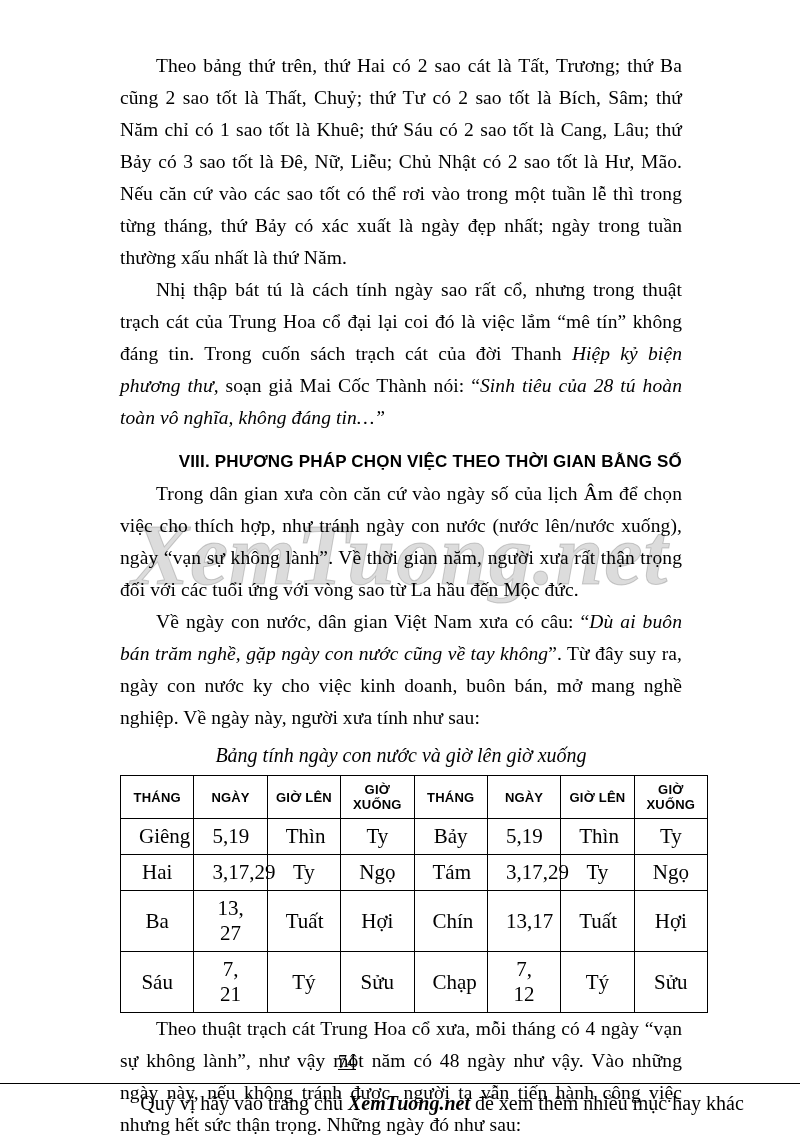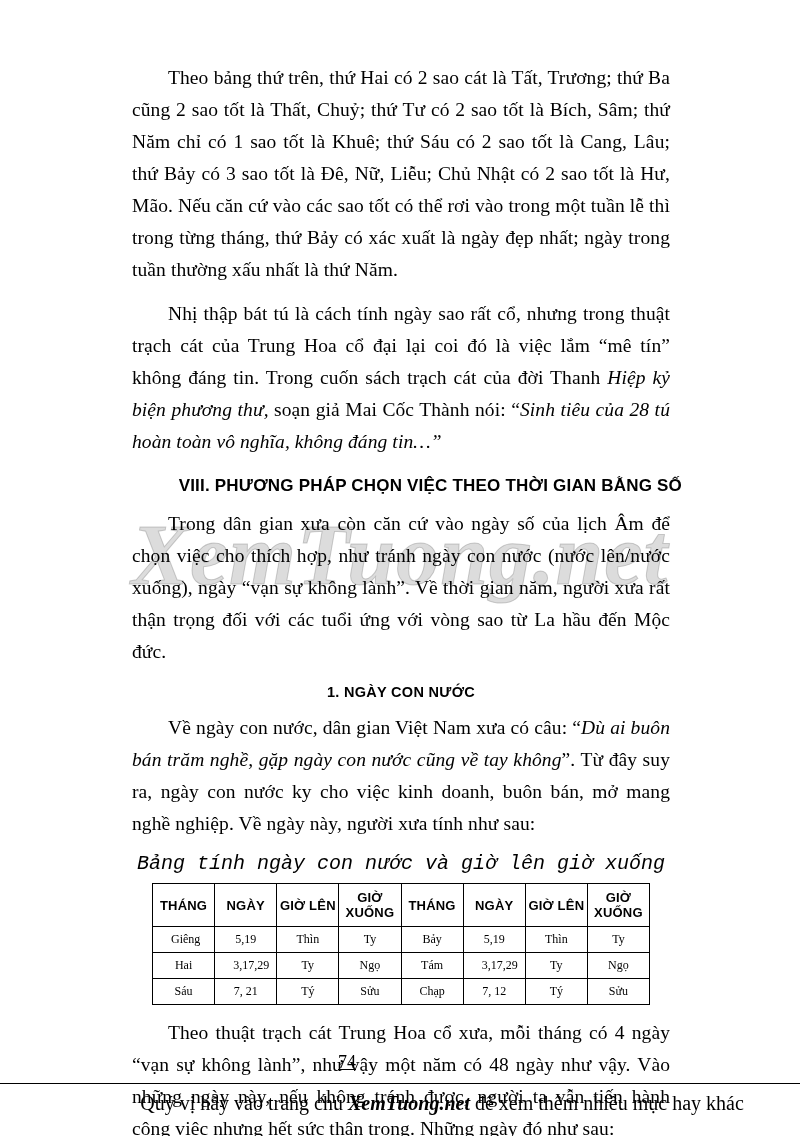--- a/index.html
+++ b/index.html
@@ -21,21 +21,21 @@
     width: 800px;
     height: 1136px;
   }
   .content {
     position: absolute;
     left: 120px;
     top: 50px;
     width: 562px;
   }
   p.para {
-    margin: 12px;
+    margin: 0;
     text-align: justify;
     text-indent: 36px;
     font-size: 19.5px;
     line-height: 32px;
     letter-spacing: 0.1px;
   }
   p.para + p.para { margin-top: 0px; }
   .it { font-style: italic; }
   h2.section-title {
     margin: 18px 0 6px 0;
@@ -51,32 +51,31 @@
     font-family: "Liberation Sans", sans-serif;
     font-size: 14.5px;
     font-weight: bold;
     letter-spacing: 0.3px;
   }
   .table-caption {
     text-align: center;
     font-style: italic;
     font-size: 20px;
     margin: 10px 0 8px 0;
-    font-family: Liberation Mono, monospace;
   }
   table.daytable {
     border-collapse: collapse;
-    width: 498px;
+    width: 588px;
     margin: 0 auto;
     table-layout: fixed;
   }
   table.daytable td, table.daytable th {
     border: 1.2px solid #000;
     text-align: center;
-    font-size: 12px;
+    font-size: 21px;
     padding: 5px 18px;
     font-weight: normal;
   }
   table.daytable th {
     font-family: "Liberation Sans", sans-serif;
     font-size: 13px;
     font-weight: bold;
     line-height: 15px;
     padding: 6px 1px;
     letter-spacing: 0.2px;
@@ -138,21 +137,20 @@
   <div class="content">
 
     <p class="para">Theo bảng thứ trên, thứ Hai có 2 sao cát là Tất, Trương; thứ Ba cũng 2 sao tốt là Thất, Chuỷ; thứ Tư có 2 sao tốt là Bích, Sâm; thứ Năm chỉ có 1 sao tốt là Khuê; thứ Sáu có 2 sao tốt là Cang, Lâu; thứ Bảy có 3 sao tốt là Đê, Nữ, Liễu; Chủ Nhật có 2 sao tốt là Hư, Mão. Nếu căn cứ vào các sao tốt có thể rơi vào trong một tuần lễ thì trong từng tháng, thứ Bảy có xác xuất là ngày đẹp nhất; ngày trong tuần thường xấu nhất là thứ Năm.</p>
 
     <p class="para"><span>Nhị thập bát tú là cách tính ngày sao rất cổ, nhưng trong thuật trạch cát của Trung Hoa cổ đại lại coi đó là việc lắm “mê tín” không đáng tin. Trong cuốn sách trạch cát của đời Thanh </span><span class="it">Hiệp kỷ biện phương thư,</span><span> soạn giả Mai Cốc Thành nói: “</span><span class="it">Sinh tiêu của 28 tú hoàn toàn vô nghĩa, không đáng tin…”</span></p>
 
     <h2 class="section-title">VIII. PHƯƠNG PHÁP CHỌN VIỆC THEO THỜI GIAN BẰNG SỐ</h2>
 
     <p class="para">Trong dân gian xưa còn căn cứ vào ngày số của lịch Âm để chọn việc cho thích hợp, như tránh ngày con nước (nước lên/nước xuống), ngày “vạn sự không lành”. Về thời gian năm, người xưa rất thận trọng đối với các tuổi ứng với vòng sao từ La hầu đến Mộc đức.</p>
 
-    <h3 class="sub-title">1. NGÀY CON NƯỚC</h3>
 
     <p class="para"><span>Về ngày con nước, dân gian Việt Nam xưa có câu: “</span><span class="it">Dù ai buôn bán trăm nghề, gặp ngày con nước cũng về tay không</span><span>”. Từ đây suy ra, ngày con nước ky cho việc kinh doanh, buôn bán, mở mang nghề nghiệp. Về ngày này, người xưa tính như sau:</span></p>
 
     <div class="table-caption">Bảng tính ngày con nước và giờ lên giờ xuống</div>
 
     <table class="daytable">
       <thead>
         <tr>
           <th>THÁNG</th>
           <th>NGÀY</th>
@@ -179,20 +177,30 @@
           <td>Hai</td>
           <td>3,17,29</td>
           <td>Ty</td>
           <td>Ngọ</td>
           <td>Tám</td>
           <td>3,17,29</td>
           <td>Ty</td>
           <td>Ngọ</td>
         </tr>
         <tr>
+          <td>Ba</td>
+          <td>13, 27</td>
+          <td>Tuất</td>
+          <td>Hợi</td>
+          <td>Chín</td>
+          <td>13,17</td>
+          <td>Tuất</td>
+          <td>Hợi</td>
+        </tr>
+        <tr>
           <td>Sáu</td>
           <td>7, 21</td>
           <td>Tý</td>
           <td>Sửu</td>
           <td>Chạp</td>
           <td>7, 12</td>
           <td>Tý</td>
           <td>Sửu</td>
         </tr>
       </tbody>

